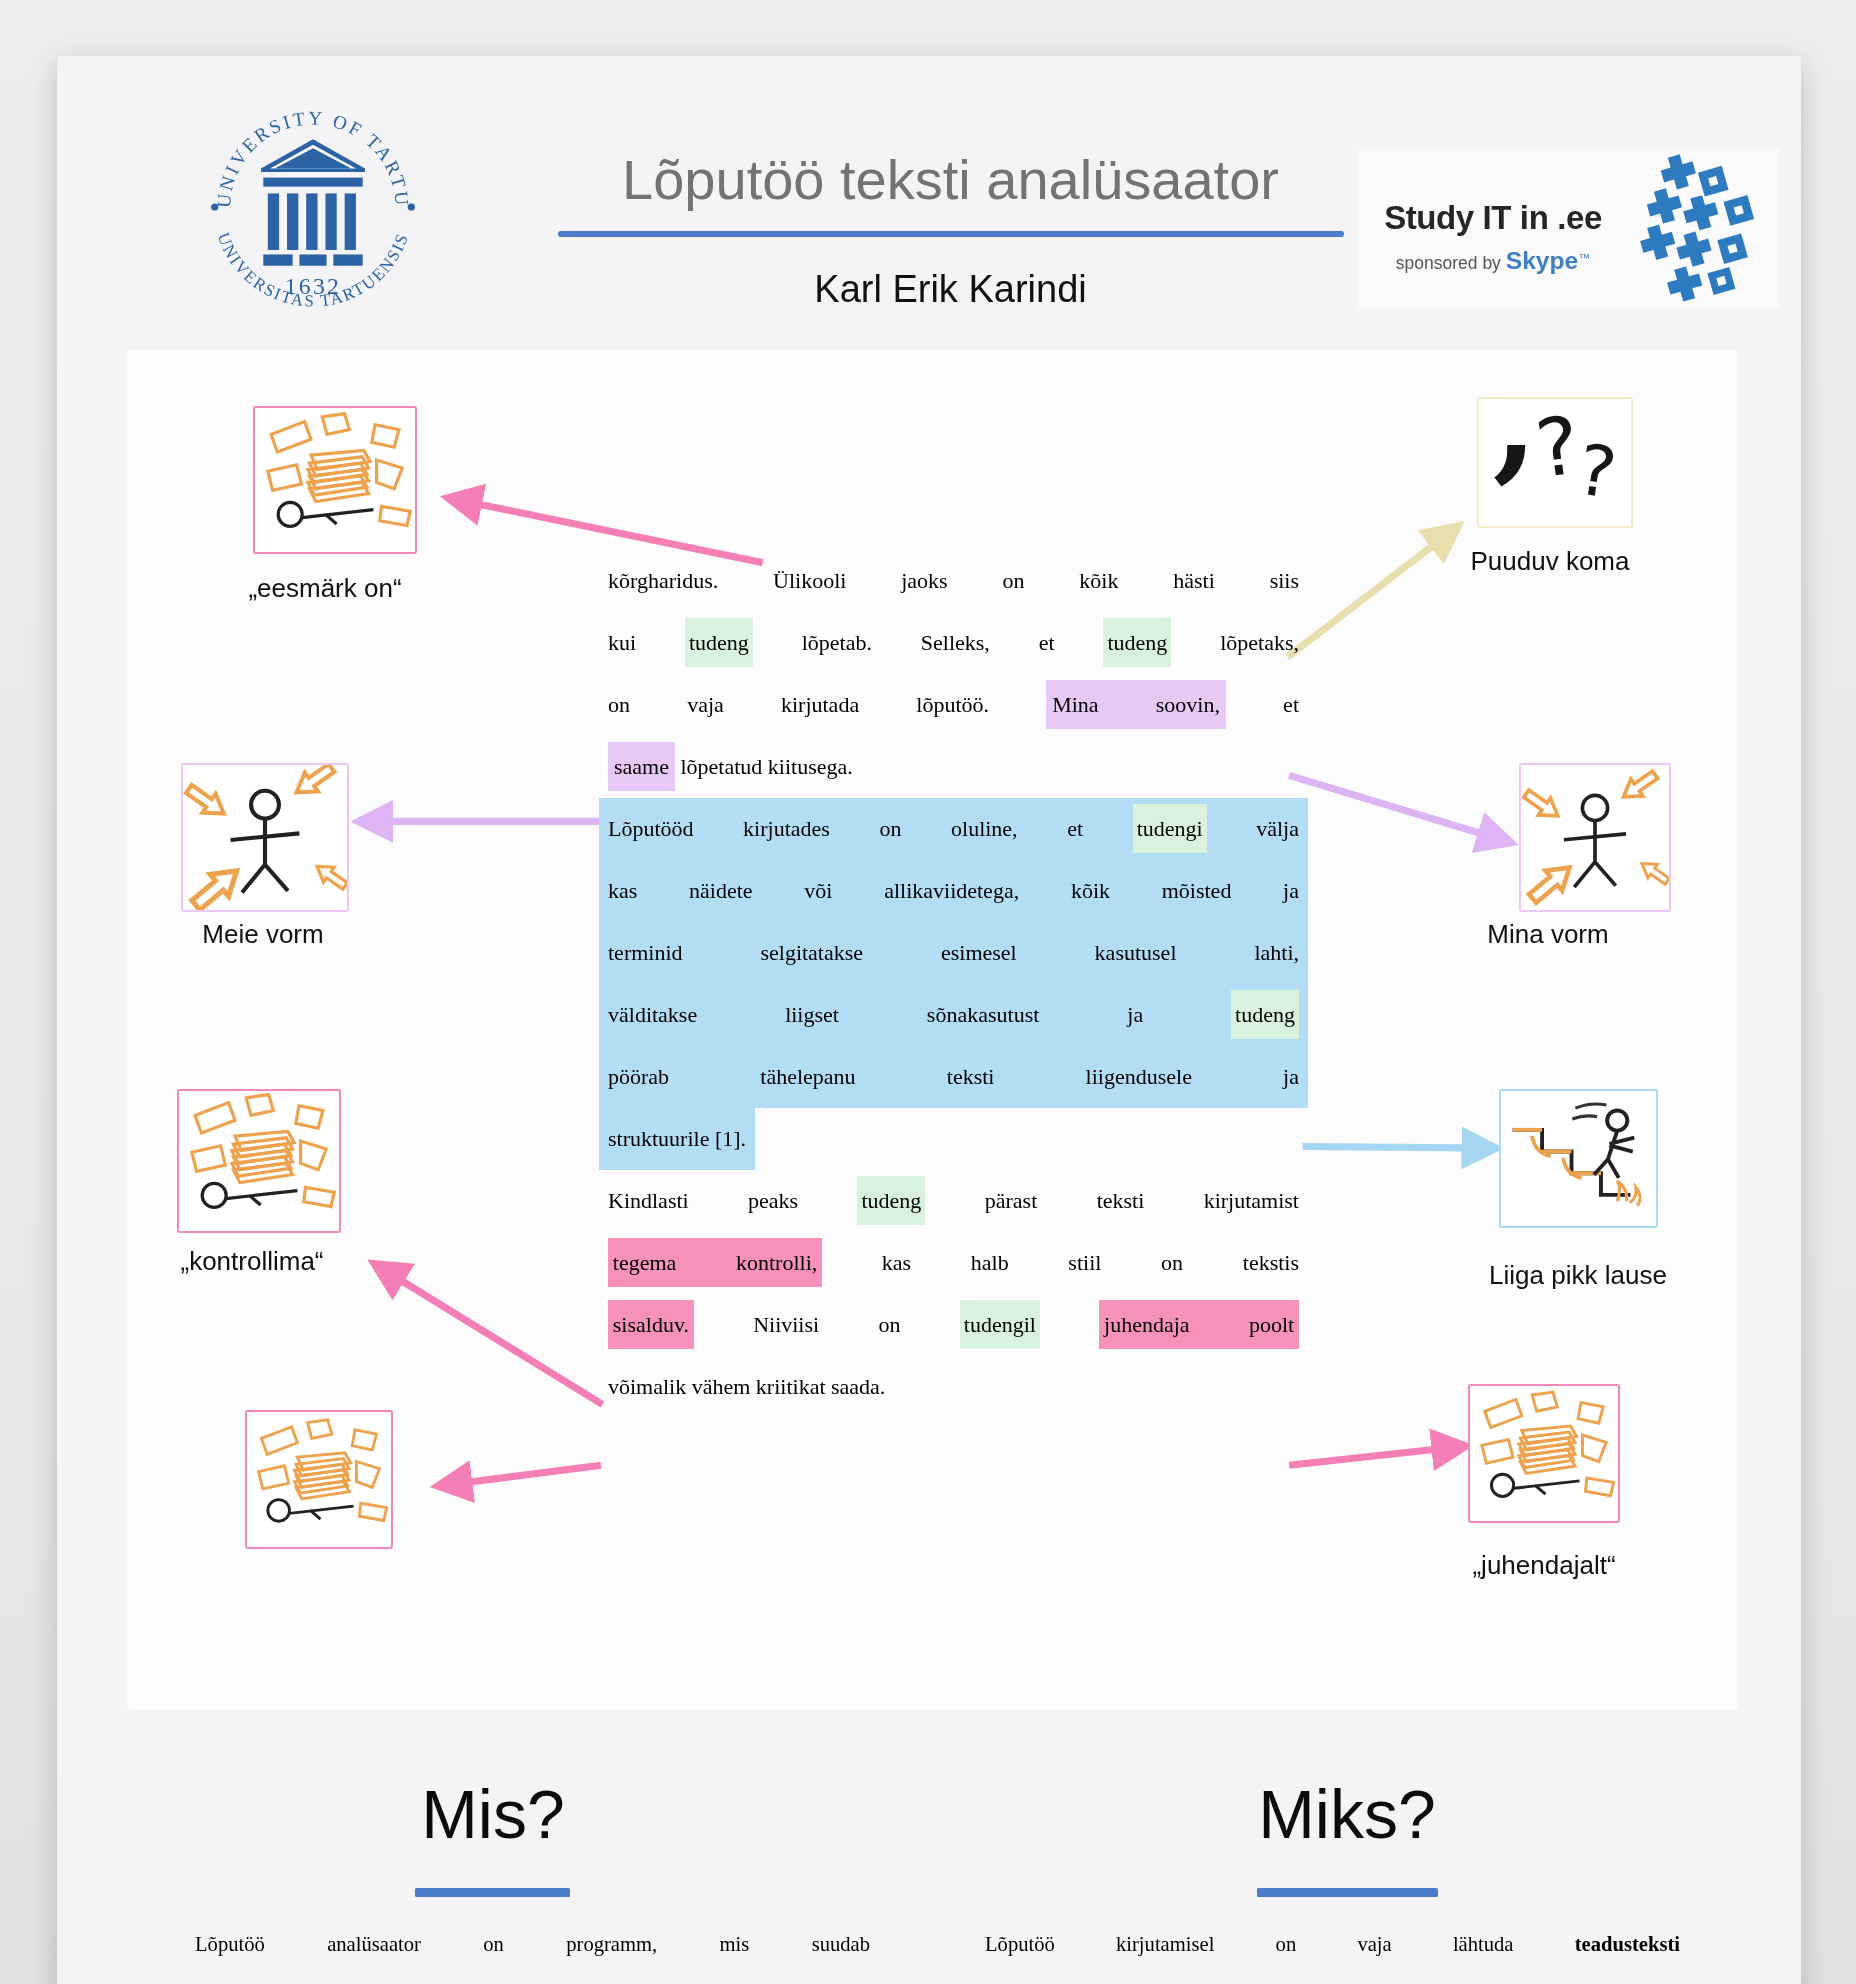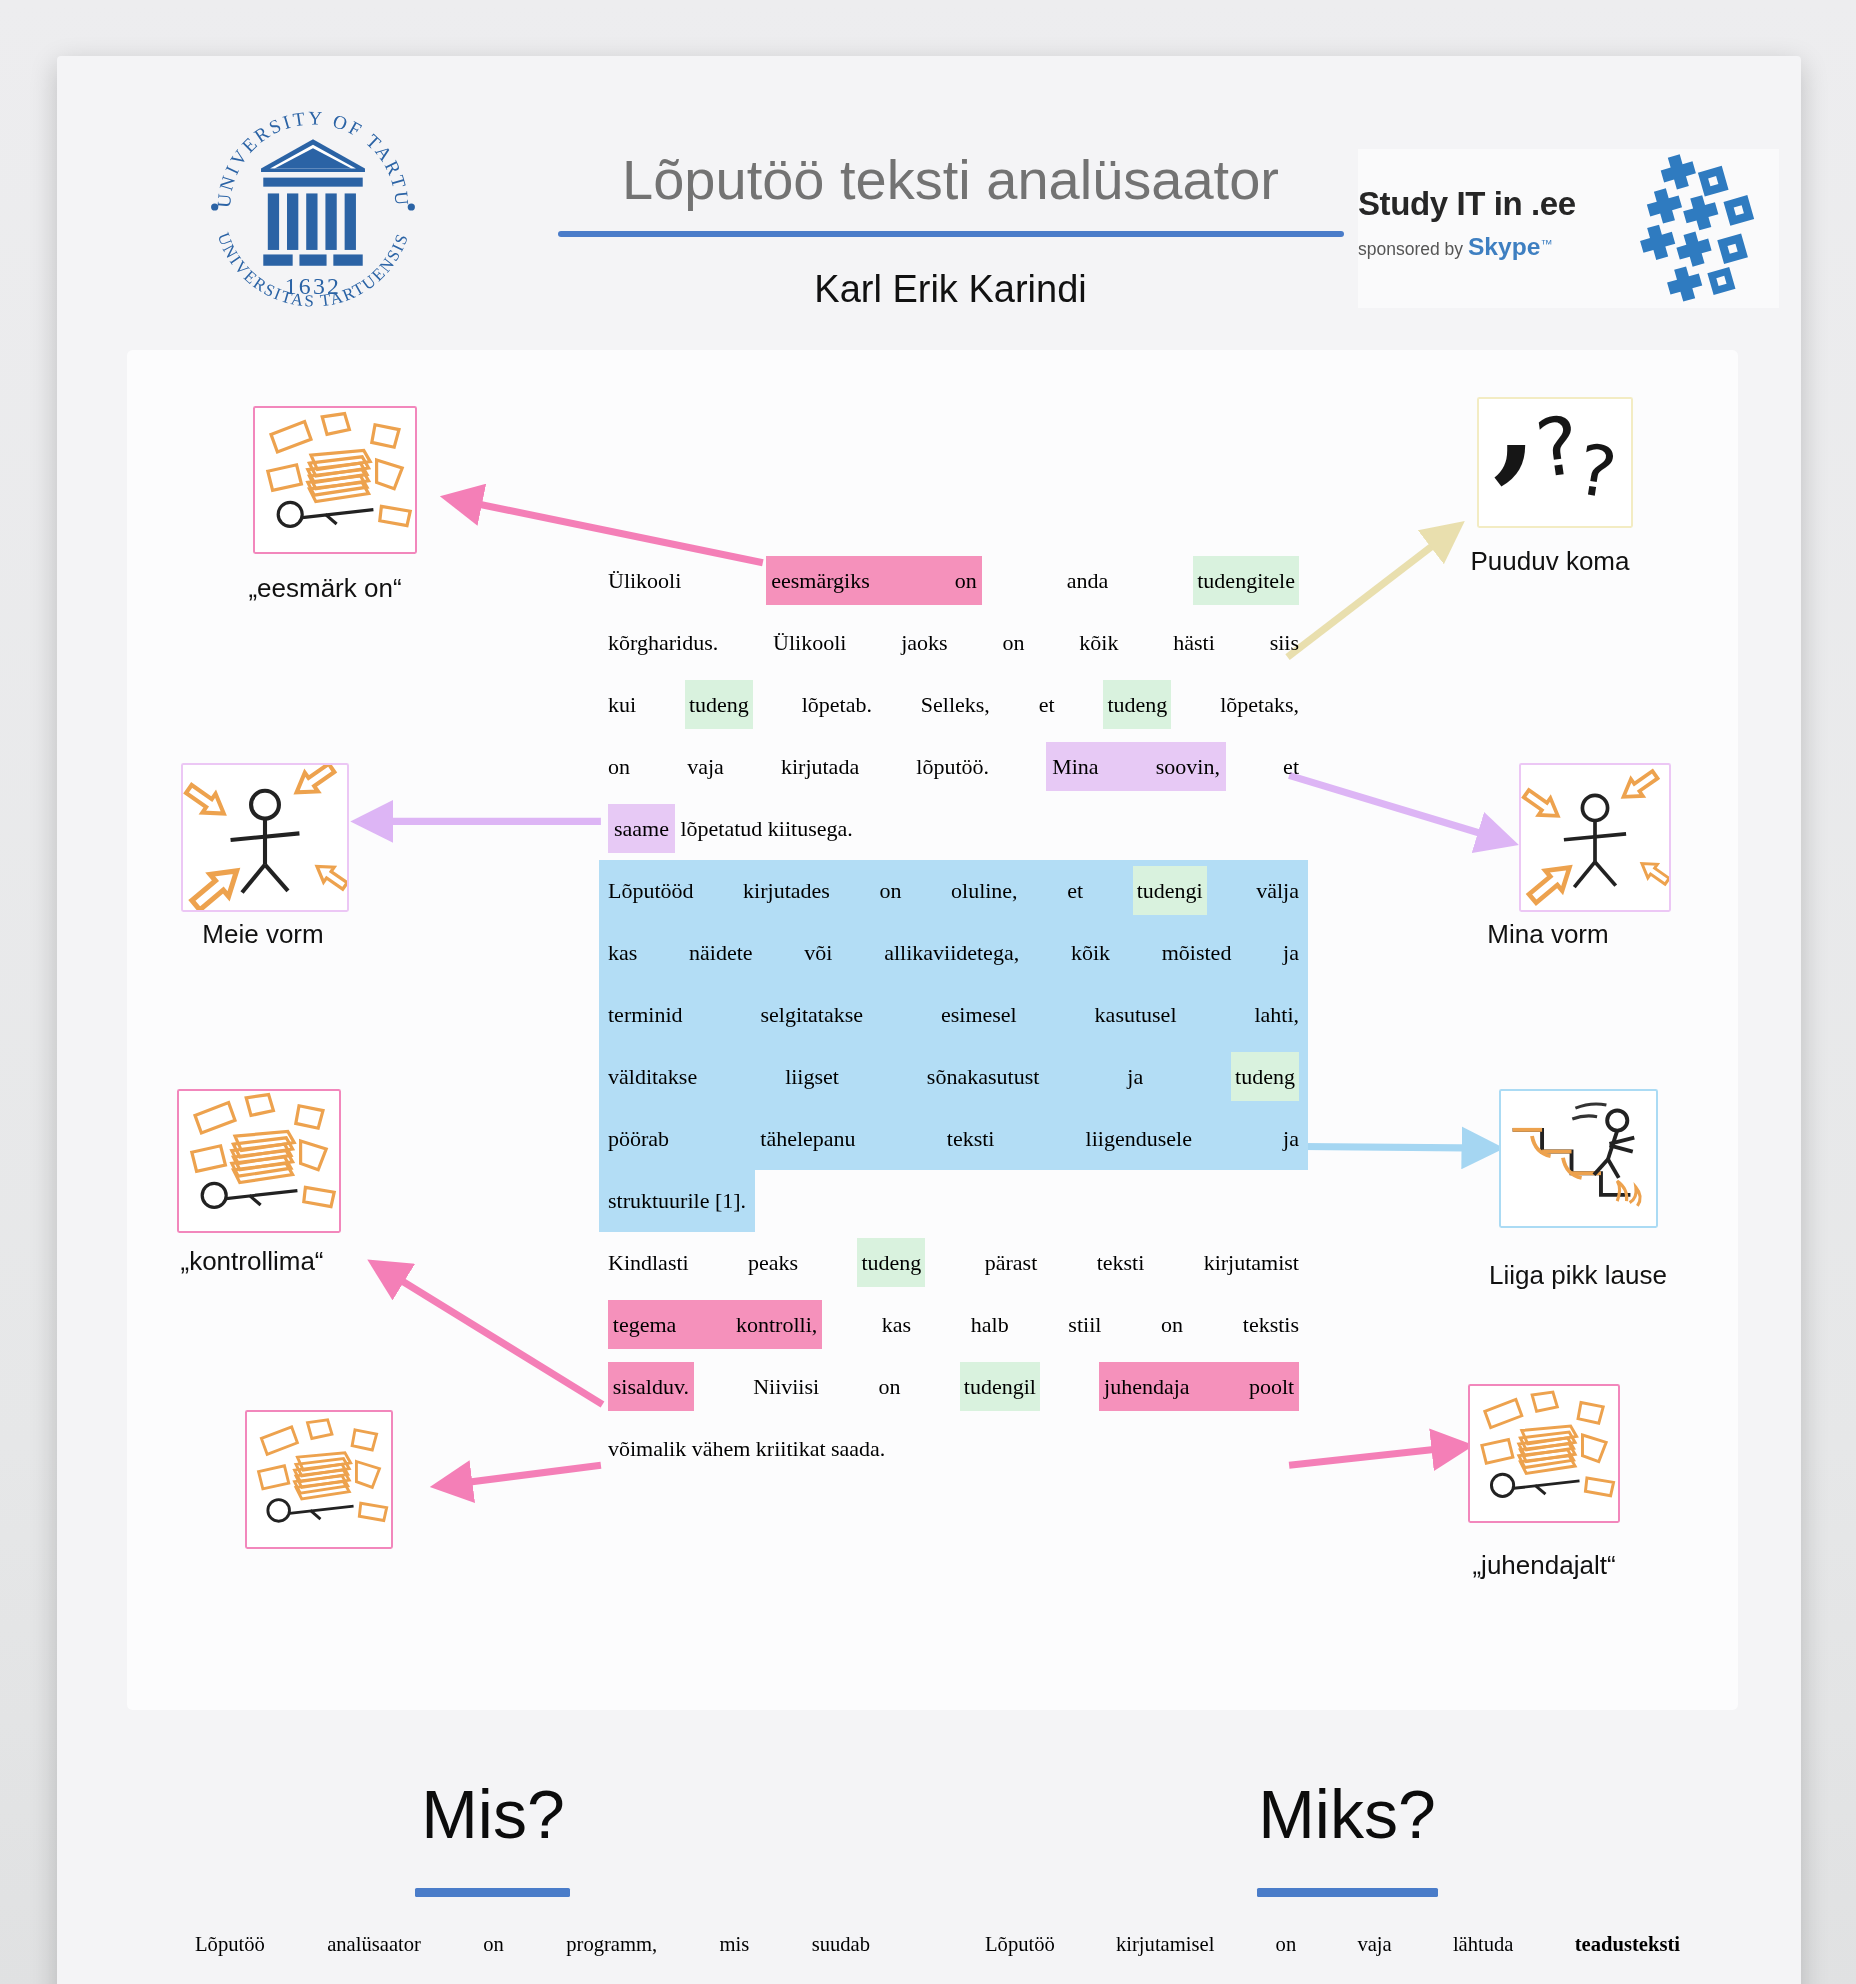--- a/index.html
+++ b/index.html
@@ -9,21 +9,21 @@
   .poster{position:absolute;left:57px;top:56px;width:1744px;height:2504px;
           background:#f4f4f6;border-radius:4px;box-shadow:0 8px 28px rgba(0,0,0,.20);}
 
   
   .ut-logo{position:absolute;left:143px;top:38px;width:226px;height:226px;}
   .title-block{position:absolute;left:457px;top:91px;width:873px;text-align:center;}
   .poster-title{margin:0;font-size:56px;font-weight:400;color:#737373;letter-spacing:0;}
   .title-underline{margin:19px auto 0 auto;width:786px;height:6.4px;background:#4a7cc9;border-radius:3.2px;}
   .poster-author{margin:31px 0 0 0;font-size:38px;color:#111;}
   .studyit{position:absolute;left:1301px;top:93px;width:421px;height:159px;background:#fafafb;}
-  .studyit-text{position:absolute;left:0;top:36px;width:270px;text-align:left;}
+  .studyit-text{position:absolute;left:0;top:50px;width:270px;text-align:center;}
   .studyit-brand{font-size:33px;font-weight:700;color:#262626;letter-spacing:-0.4px;}
   .studyit-sub{margin-top:10.3px;font-size:17.5px;color:#555;}
   .studyit-skype{font-size:24.6px;color:#3e7fc1;font-weight:600;}
   .studyit-tm{font-size:12px;color:#3e7fc1;vertical-align:super;}
   .studyit-pattern{position:absolute;right:8px;top:0;width:139px;height:155px;}
 
   
   .panel{position:absolute;left:70px;top:294px;width:1611px;height:1360px;
          background:#fcfcfd;border-radius:5.6px;}
   .arrows{position:absolute;left:0;top:0;width:1611px;height:1360px;pointer-events:none;}
@@ -320,21 +320,20 @@
             <circle cx="44" cy="128" r="15"></circle>
               <line x1="59" y1="132" x2="148" y2="122"></line>
               <line x1="88" y1="128" x2="102" y2="140"></line>
           </g>
         </svg>
       </div>
       <div class="icon-label" style="left:1417px;top:1195px;">„juhendajalt“</div>
 
       <div class="textcol">
         <div>
-            <div class="jline"><span>Ülikooli </span><span class="hl-pink">eesmärgiks on</span><span> anda </span><span class="hl-green">tudengitele</span></div>
             <div class="jline"><span>kõrgharidus. Ülikooli jaoks on kõik hästi siis</span></div>
             <div class="jline"><span>kui </span><span class="hl-green">tudeng</span><span> lõpetab. Selleks, et </span><span class="hl-green">tudeng</span><span> lõpetaks,</span></div>
             <div class="jline"><span>on vaja kirjutada lõputöö. </span><span class="hl-purple">Mina soovin,</span><span> et</span></div>
             <div class="jline left"><span class="hl-purple">saame</span><span> lõpetatud kiitusega.</span></div>
           </div>
         <div>
             <div class="jline bluebg"><span>Lõputööd kirjutades on oluline, et </span><span class="hl-green">tudengi</span><span> välja</span></div>
             <div class="jline bluebg"><span>kas näidete või allikaviidetega, kõik mõisted ja</span></div>
             <div class="jline bluebg"><span>terminid selgitatakse esimesel kasutusel lahti,</span></div>
             <div class="jline bluebg"><span>välditakse liigset sõnakasutust ja </span><span class="hl-green">tudeng</span></div>

